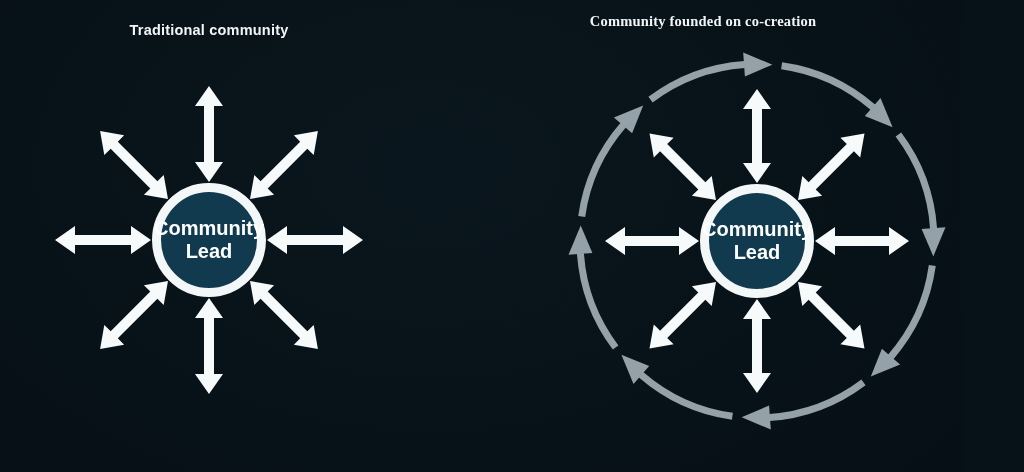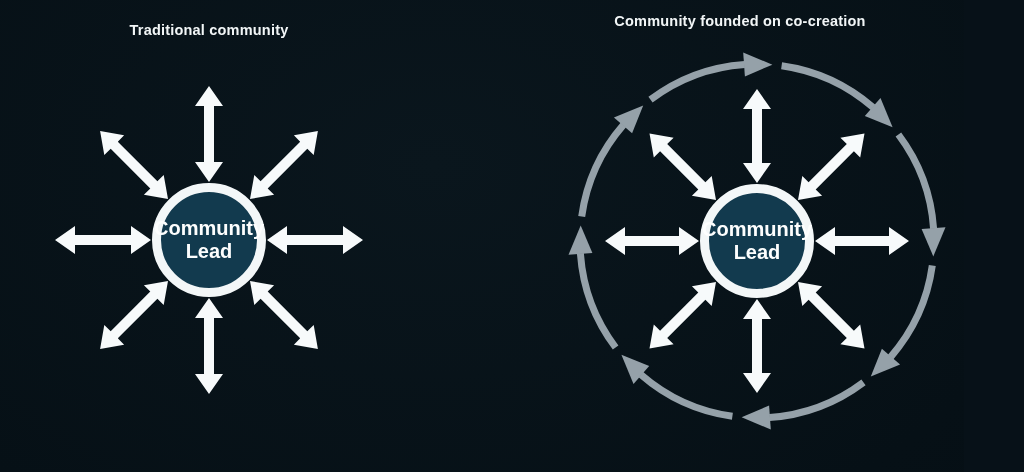--- a/index.html
+++ b/index.html
@@ -21,21 +21,21 @@
     font-size:20px; line-height:23px; white-space:nowrap;
   }
 </style>
 </head>
 <body>
 
 <div class="stage">
 
   <div class="title" style="left:209px; top:22px;">Traditional community</div>
 
-  <div class="title" style="left:740px; top:13px;">Community founded on co-creation</div>
+  <div class="title" style="left:703px; top:13px;font-family:Liberation Serif, serif;">Community founded on co-creation</div>
 
   <svg class="scene" width="1024" height="472">
     <g id="g-left">
         <polygon points="209.0,182.0 223.0,162.0 214.0,162.0 214.0,106.0 223.0,106.0 209.0,86.0 195.0,106.0 204.0,106.0 204.0,162.0 195.0,162.0" fill="#f7fafb"></polygon>
         <polygon points="250.0,199.0 274.1,194.7 267.7,188.4 307.3,148.8 313.7,155.1 317.9,131.1 293.9,135.3 300.2,141.7 260.6,181.3 254.3,174.9" fill="#f7fafb"></polygon>
         <polygon points="267.0,240.0 287.0,254.0 287.0,245.0 343.0,245.0 343.0,254.0 363.0,240.0 343.0,226.0 343.0,235.0 287.0,235.0 287.0,226.0" fill="#f7fafb"></polygon>
         <polygon points="250.0,281.0 254.3,305.1 260.6,298.7 300.2,338.3 293.9,344.7 317.9,348.9 313.7,324.9 307.3,331.2 267.7,291.6 274.1,285.3" fill="#f7fafb"></polygon>
         <polygon points="209.0,298.0 195.0,318.0 204.0,318.0 204.0,374.0 195.0,374.0 209.0,394.0 223.0,374.0 214.0,374.0 214.0,318.0 223.0,318.0" fill="#f7fafb"></polygon>
         <polygon points="168.0,281.0 143.9,285.3 150.3,291.6 110.7,331.2 104.3,324.9 100.1,348.9 124.1,344.7 117.8,338.3 157.4,298.7 163.7,305.1" fill="#f7fafb"></polygon>
         <polygon points="151.0,240.0 131.0,226.0 131.0,235.0 75.0,235.0 75.0,226.0 55.0,240.0 75.0,254.0 75.0,245.0 131.0,245.0 131.0,254.0" fill="#f7fafb"></polygon>

